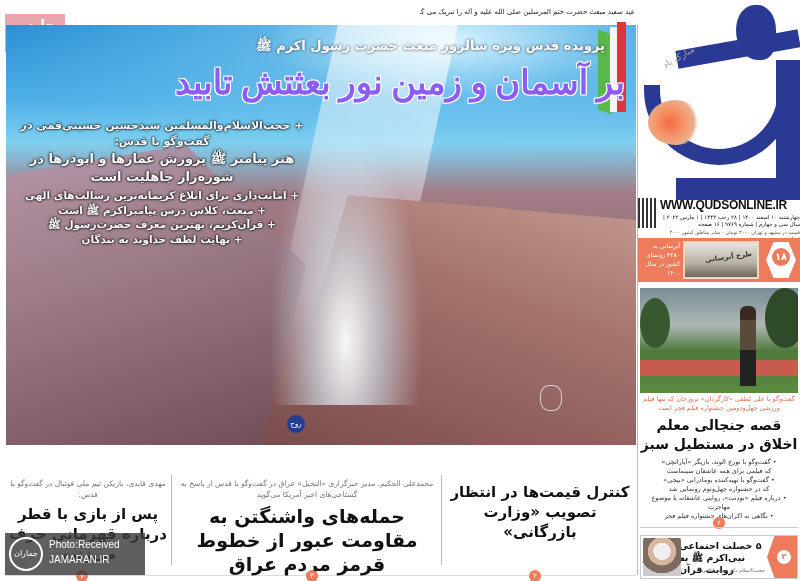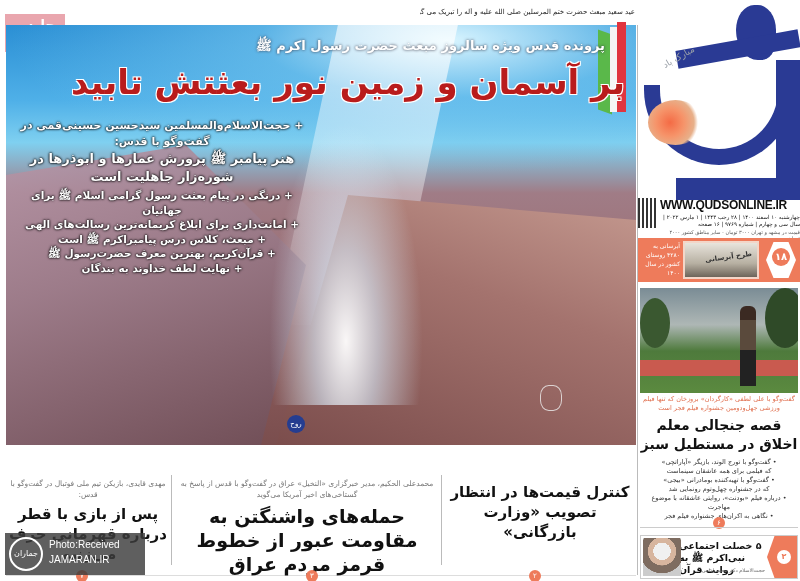--- a/index.html
+++ b/index.html
@@ -16,21 +16,21 @@
   .hero-rock-r { position: absolute; right: 0; top: 170px; width: 360px; height: 250px; background: linear-gradient(200deg, #c59a90 0%, #a4736e 40%, #7b4d4c 100%); clip-path: polygon(20% 0, 100% 10%, 100% 100%, 0 100%, 10% 50%); }
   .hero-light { position: absolute; left: 250px; top: 60px; width: 180px; height: 320px; background: radial-gradient(ellipse at 50% 80%, rgba(255,255,255,0.95) 0%, rgba(220,240,255,0.6) 25%, rgba(255,255,255,0) 60%); }
   .hero-beam { position: absolute; left: 300px; top: 0; width: 120px; height: 300px; background: linear-gradient(200deg, rgba(255,255,255,0.7), rgba(255,255,255,0)); transform: skewX(-12deg); }
 
   .flag { position: absolute; left: 598px; top: 22px; width: 30px; height: 90px; }
   .flag .g { position: absolute; left: 0; top: 10px; width: 14px; height: 80px; background: #5ab84a; transform: skewY(20deg); }
   .flag .w { position: absolute; left: 12px; top: 5px; width: 8px; height: 85px; background: #f5f5f5; }
   .flag .r { position: absolute; left: 19px; top: 0; width: 9px; height: 90px; background: #e0353f; }
 
   .kicker { position: absolute; right: 195px; top: 38px; font-size: 13px; font-weight: bold; color: #ffffff; direction: rtl; text-shadow: 0 0 3px #334; }
-  .headline { position: absolute; right: 175px; top: 62px; font-size: 34px; font-weight: bold; color: #b91c1c; direction: rtl; text-shadow: 1px 1px 0 #fff, -1px -1px 0 #fff, 1px -1px 0 #fff, -1px 1px 0 #fff; white-space: nowrap; }
+  .headline { position: absolute; right: 175px; top: 62px; font-size: 34px; font-weight: bold; color: #8b5cf6; direction: rtl; text-shadow: 1px 1px 0 #fff, -1px -1px 0 #fff, 1px -1px 0 #fff, -1px 1px 0 #fff; white-space: nowrap; font-family: Liberation Serif, serif; }
   .bullets { position: absolute; left: 12px; top: 118px; width: 300px; direction: rtl; text-align: center; color: #fff; text-shadow: 0 0 3px #000, 0 0 2px #000; }
   .bullets .b-lead { font-size: 11px; font-weight: bold; line-height: 16px; }
   .bullets .b-lead2 { font-size: 13px; font-weight: bold; line-height: 18px; margin-bottom: 2px; }
   .bullets .b-item { font-size: 10.5px; font-weight: bold; line-height: 14.5px; }
   .signature { position: absolute; left: 540px; top: 385px; width: 22px; height: 26px; border: 1px solid #eee; border-radius: 40%; opacity: 0.8; }
   .hero-logo { position: absolute; left: 287px; top: 415px; width: 18px; height: 18px; border-radius: 50%; background: #253d90; color: #fff; font-size: 7px; text-align: center; line-height: 18px; }
 
   
   .masthead { position: absolute; left: 636px; top: 0; width: 164px; height: 200px; background: #fff; overflow: hidden; }
   .logo-shape { position: absolute; background: #2a3a94; }
@@ -105,21 +105,20 @@
 <div class="flag">
   <div class="g"></div>
     <div class="w"></div>
     <div class="r"></div>
 </div>
 <div class="kicker">پرونده قدس ویژه سالروز مبعث حضرت رسول اکرم ﷺ</div>
 <div class="headline">بر آسمان و زمین نور بعثتش تابید</div>
 <div class="bullets">
   <div class="b-lead">+ حجت‌الاسلام‌والمسلمین سیدحسین حسینی‌قمی در گفت‌وگو با قدس:</div>
   <div class="b-lead2">هنر پیامبر ﷺ پرورش عمارها و ابوذرها در شوره‌زار جاهلیت است</div>
-  <div class="b-item">+ درنگی در پیام بعثت رسول گرامی اسلام ﷺ برای جهانیان</div>
   <div class="b-item">+ امانت‌داری برای ابلاغ کریمانه‌ترین رسالت‌های الهی</div>
   <div class="b-item">+ مبعث، کلاس درس پیامبراکرم ﷺ است</div>
   <div class="b-item">+ قرآن‌کریم، بهترین معرف حضرت‌رسول ﷺ</div>
   <div class="b-item">+ نهایت لطف خداوند به بندگان</div>
 </div>
 <div class="signature"></div>
 <div class="hero-logo">روح</div>
 
 <div class="masthead">
   <div class="logo-shape ls1"></div>

